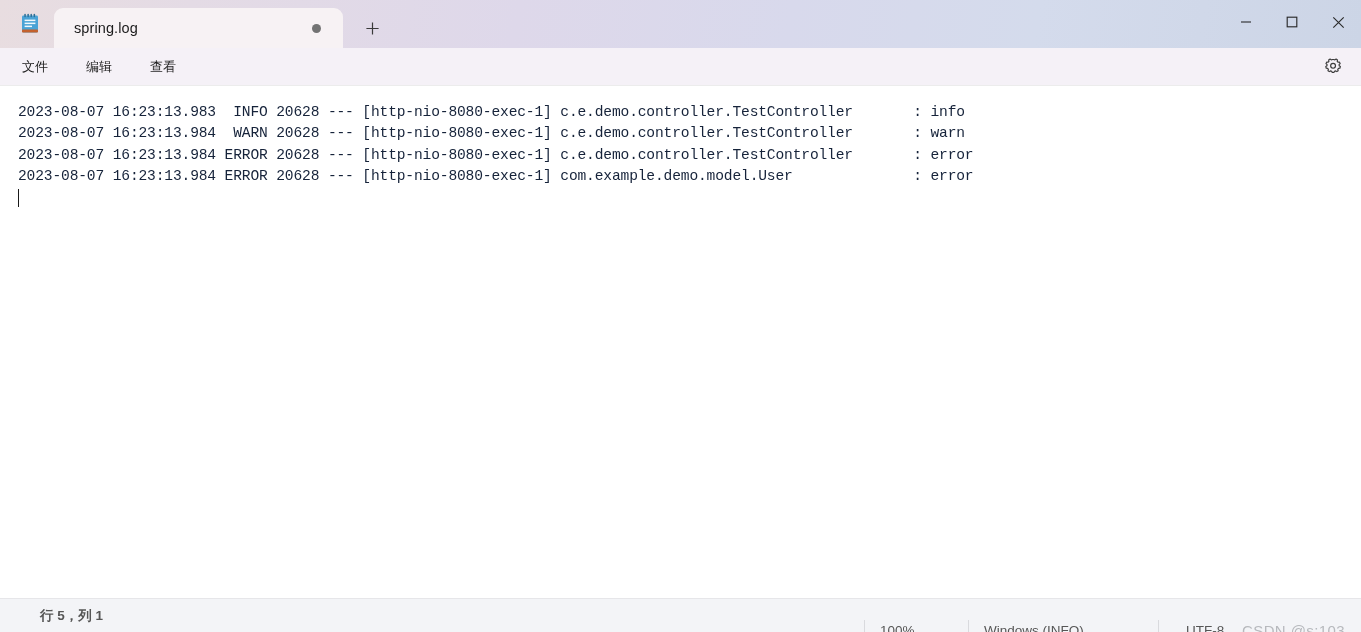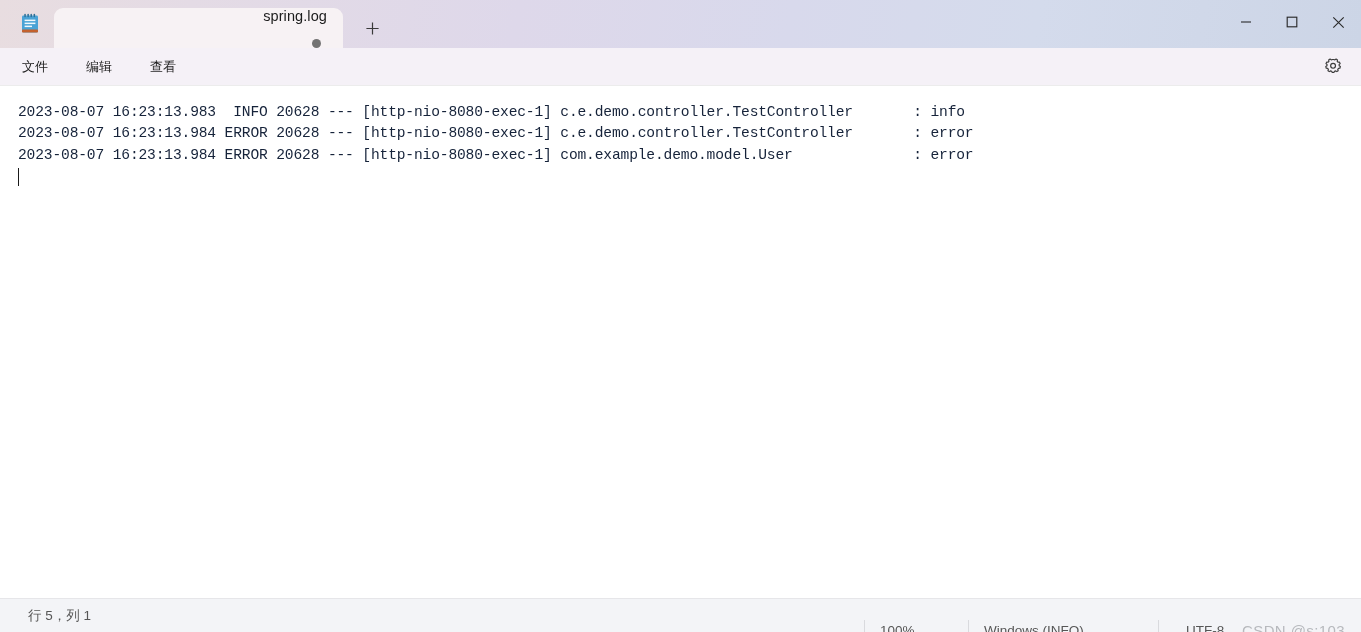--- a/index.html
+++ b/index.html
@@ -55,24 +55,23 @@
     padding-left: 54px;
   }
 
   .tab {
     position: relative;
     width: 289px;
     height: 40px;
     border-radius: 9px 9px 0 0;
     background: #f7f2f4;
     display: flex;
-    align-items: flex-end;
+    align-items: center;
     box-sizing: border-box;
     padding: 0 16px 0 20px;
-    flex-direction: column;
   }
   .tab-label {
     font-size: 14.5px;
     color: #1b1b1b;
     letter-spacing: 0.1px;
     flex: 1;
     white-space: nowrap;
     overflow: hidden;
   }
   .tab-dot {
@@ -179,22 +178,23 @@
     flex: 0 0 34px;
     background: #f3f4f7;
     border-top: 1px solid #e6e6e9;
     box-sizing: border-box;
     display: flex;
     align-items: center;
     font-size: 13.5px;
     color: #565656;
   }
   .sb-left {
-    padding-left: 28px;
-    white-space: nowrap;
+    padding-left: 40px;
+    white-space: nowrap;
+    font-weight: bold;
   }
   .sb-right {
     position: absolute;
     right: 0;
     top: 14px;
     height: 34px;
     display: flex;
     align-items: center;
   }
   .sb-cell {
@@ -283,20 +283,21 @@
                    L8.7 16.3 L8.1 15.0 L6.7 14.6 L5.6 15.4 L4.2 14.4 L4.6 13.1 L3.8 11.9 L2.4 11.8 L1.9 10.1 L3.1 9.3
                    L3.2 7.9 L2.1 7.0 L2.8 5.4 L4.2 5.5 L5.2 4.5 L4.9 3.1 L6.4 2.1 L7.6 3.0 L9.1 2.6 Z"></path>
           <circle cx="9.55" cy="9.3" r="2.55"></circle>
         </g>
       </svg>
     </div>
   </div>
 
   <div class="editor">
     <div class="logline">2023-08-07 16:23:13.983  INFO 20628 --- [http-nio-8080-exec-1] c.e.demo.controller.TestController       : info</div>
+    <div class="logline">2023-08-07 16:23:13.984  WARN 20628 --- [http-nio-8080-exec-1] c.e.demo.controller.TestController       : warn</div>
     <div class="logline">2023-08-07 16:23:13.984 ERROR 20628 --- [http-nio-8080-exec-1] c.e.demo.controller.TestController       : error</div>
     <div class="logline">2023-08-07 16:23:13.984 ERROR 20628 --- [http-nio-8080-exec-1] com.example.demo.model.User              : error</div>
     <div class="logline"><span class="caret"></span></div>
   </div>
 
   <div class="statusbar">
     <div class="sb-left">行 5，列 1</div>
     <div class="sb-right">
       <div class="sb-cell sb-zoom">100%</div>
       <div class="sb-cell sb-eol">Windows (INFO)</div>

